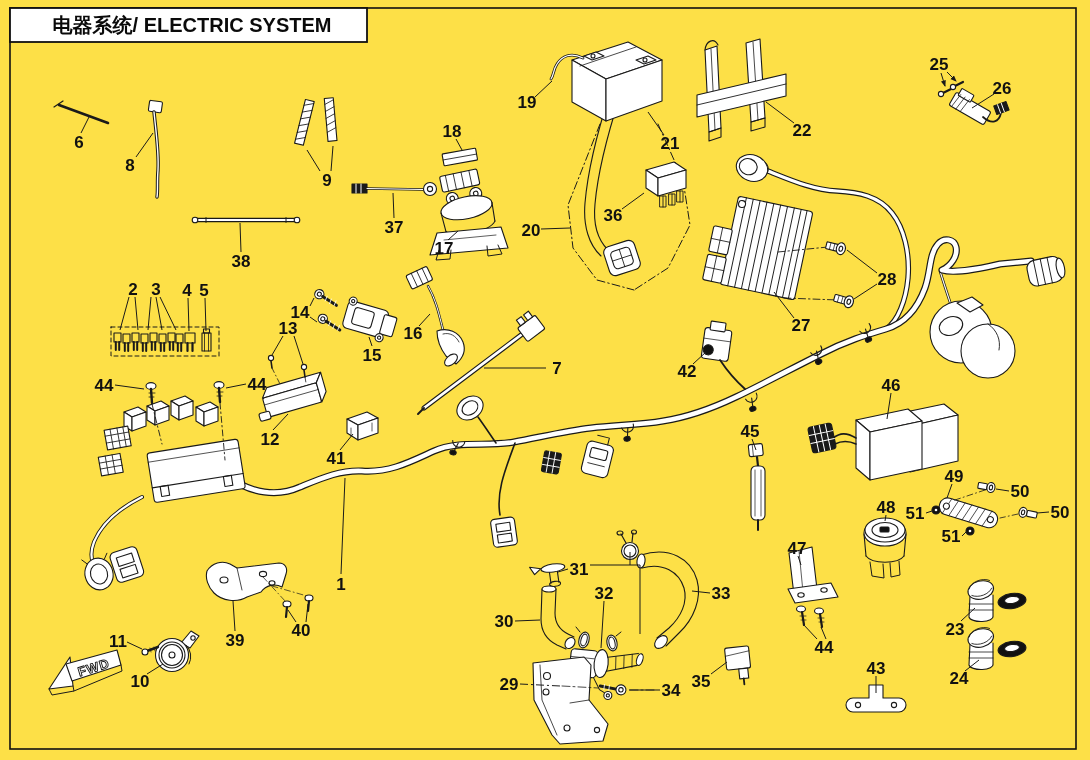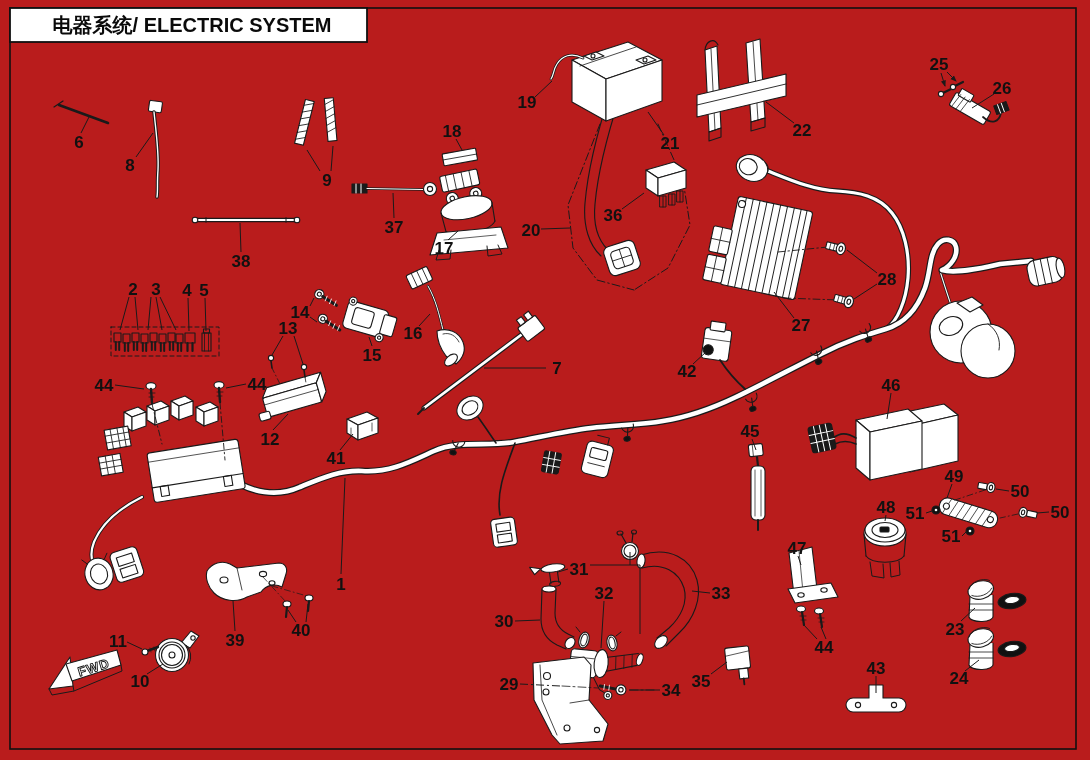--- a/index.html
+++ b/index.html
@@ -1,16 +1,16 @@
 <!DOCTYPE html>
 <html><head>
 <meta charset="utf-8">
 <style>
   html,body{margin:0;padding:0;background:#e8e8e8;}
-  #page{position:relative;width:1090px;height:760px;background:#b91c1c;overflow:hidden;
+  #page{position:relative;width:1090px;height:760px;background:#fde047;overflow:hidden;
         font-family:"Liberation Sans","DejaVu Sans",sans-serif;}
   svg{position:absolute;left:0;top:0;}
   .title-text{font-family:"Liberation Sans","DejaVu Sans",sans-serif;font-weight:bold;font-size:20px;fill:#0a0a0a;}
   .part-num{font-family:"Liberation Sans","DejaVu Sans",sans-serif;font-weight:bold;font-size:17px;fill:#111;}
   .fwd-text{font-family:"Liberation Sans","DejaVu Sans",sans-serif;font-weight:bold;font-size:13px;
             fill:#ffffff;stroke:#111;stroke-width:0.9px;letter-spacing:1px;}
 </style>
 </head>
 <body>
 

